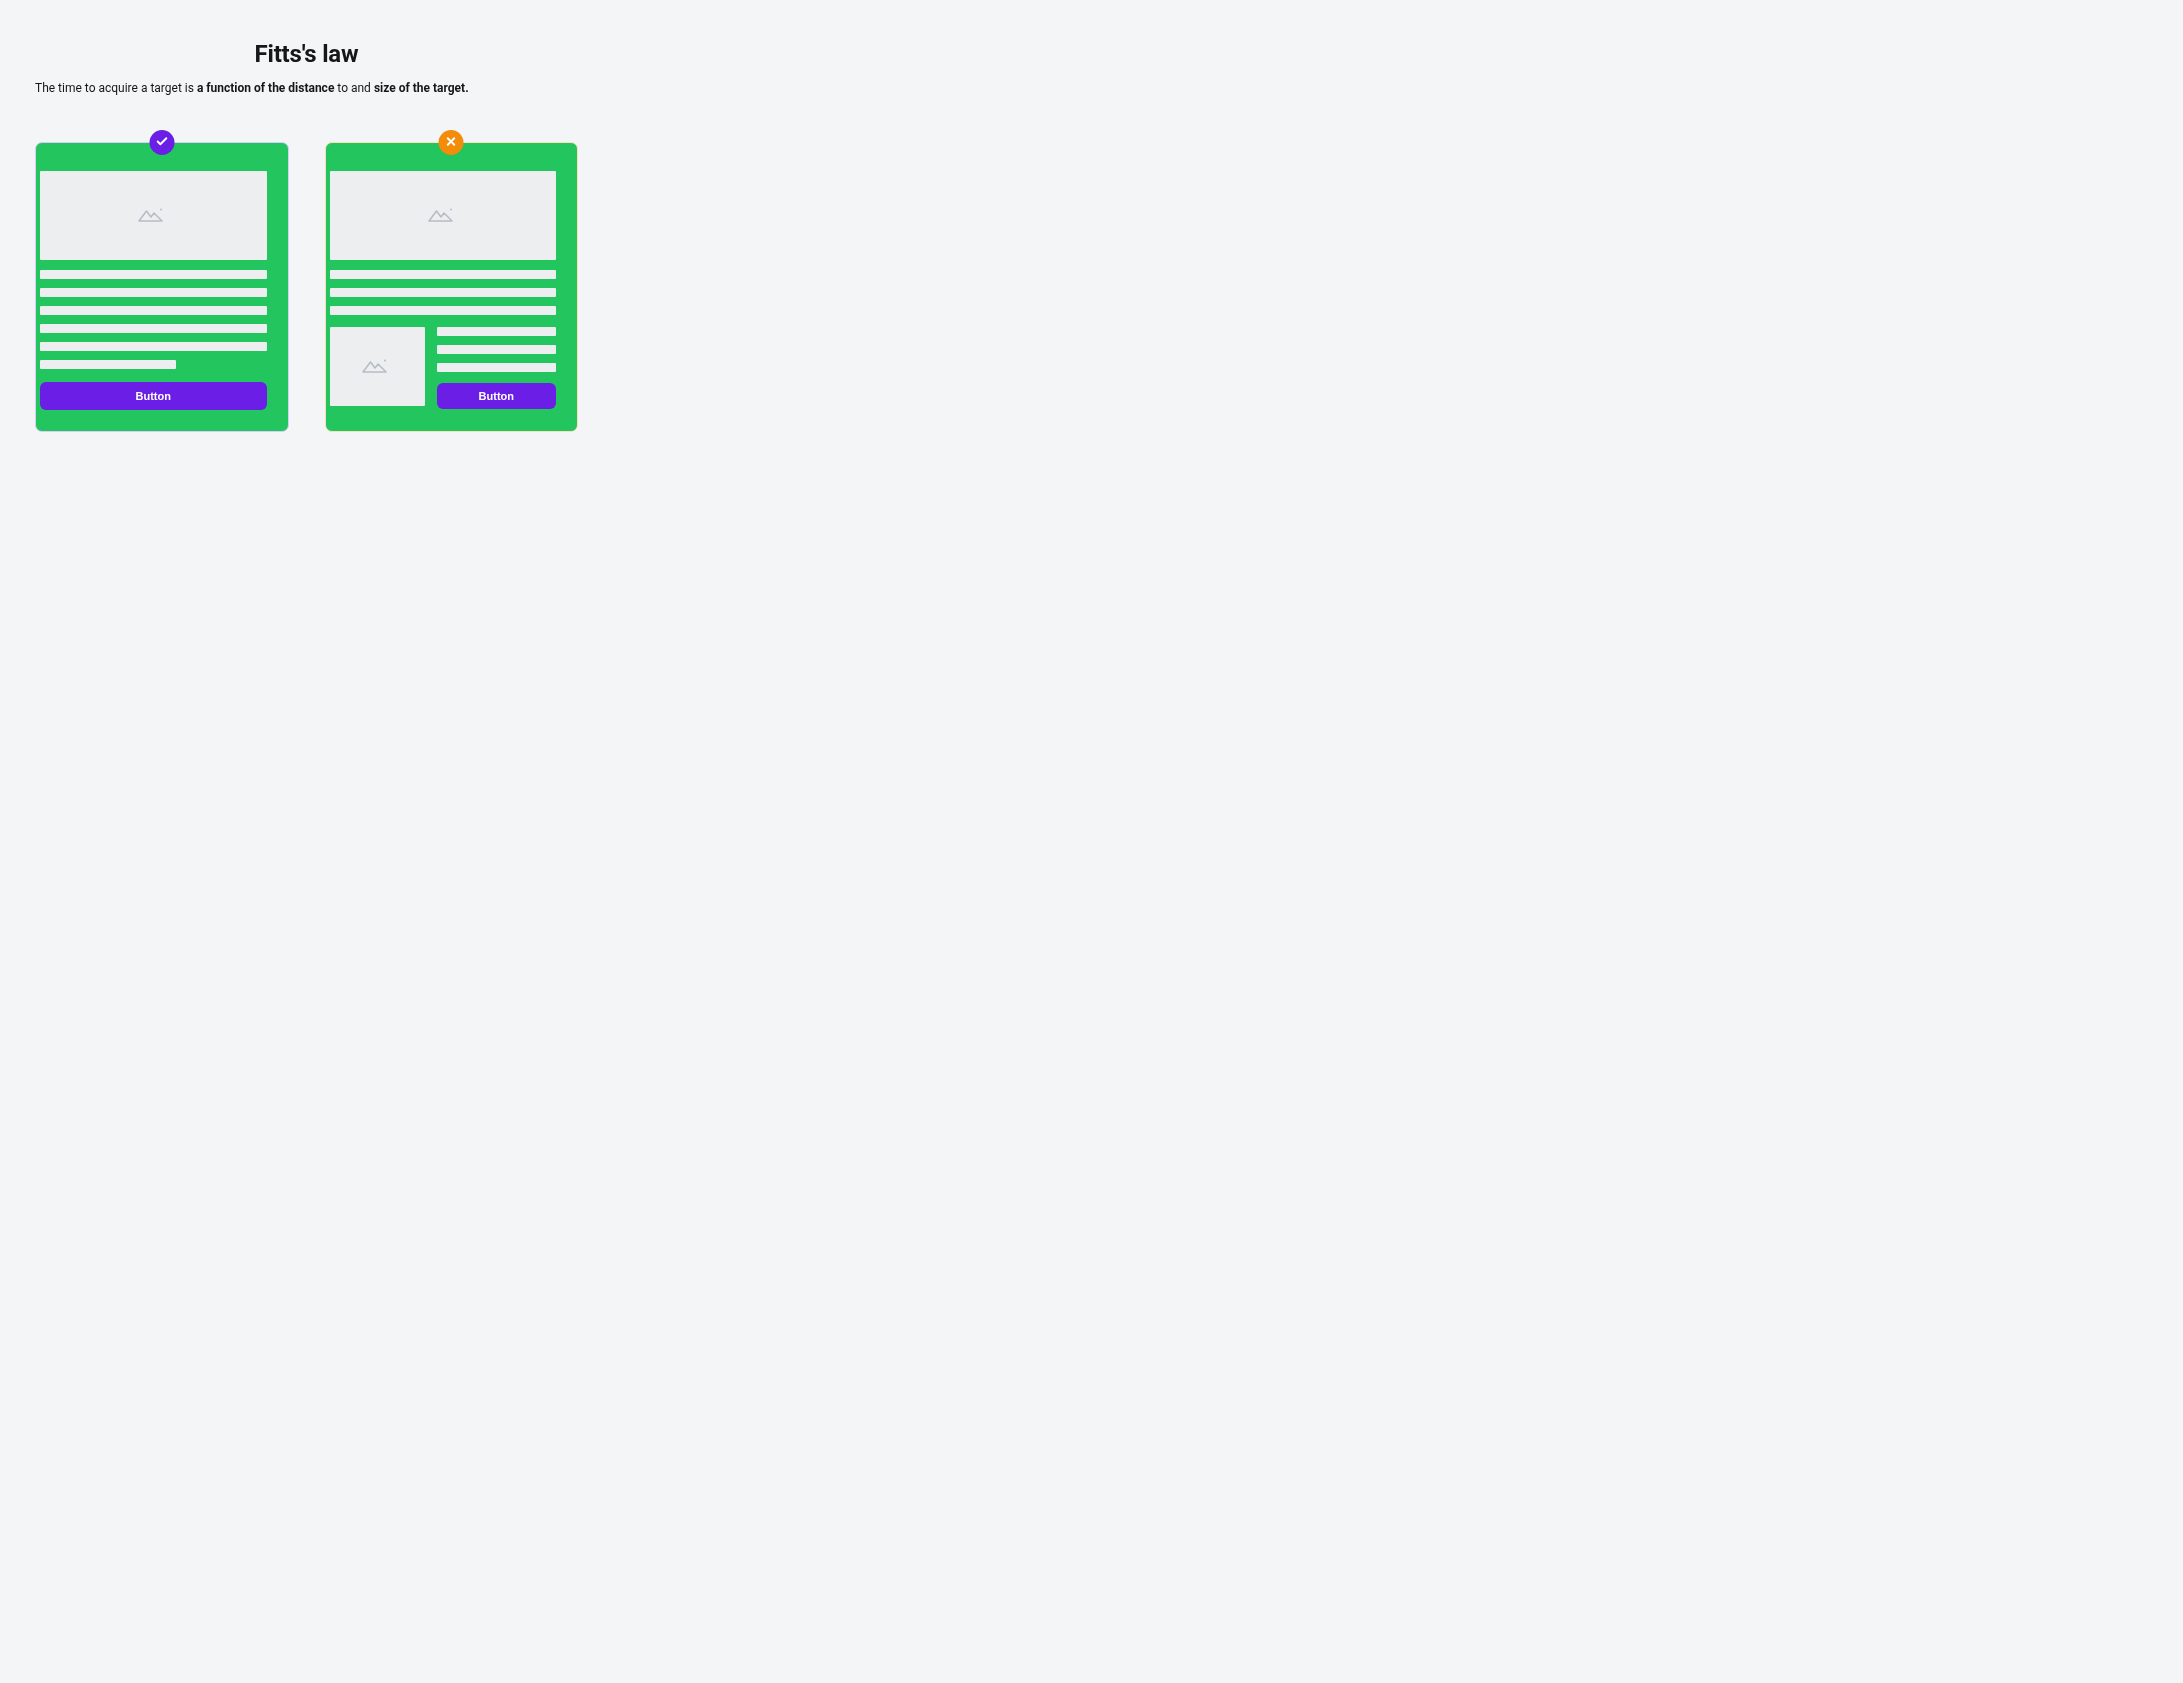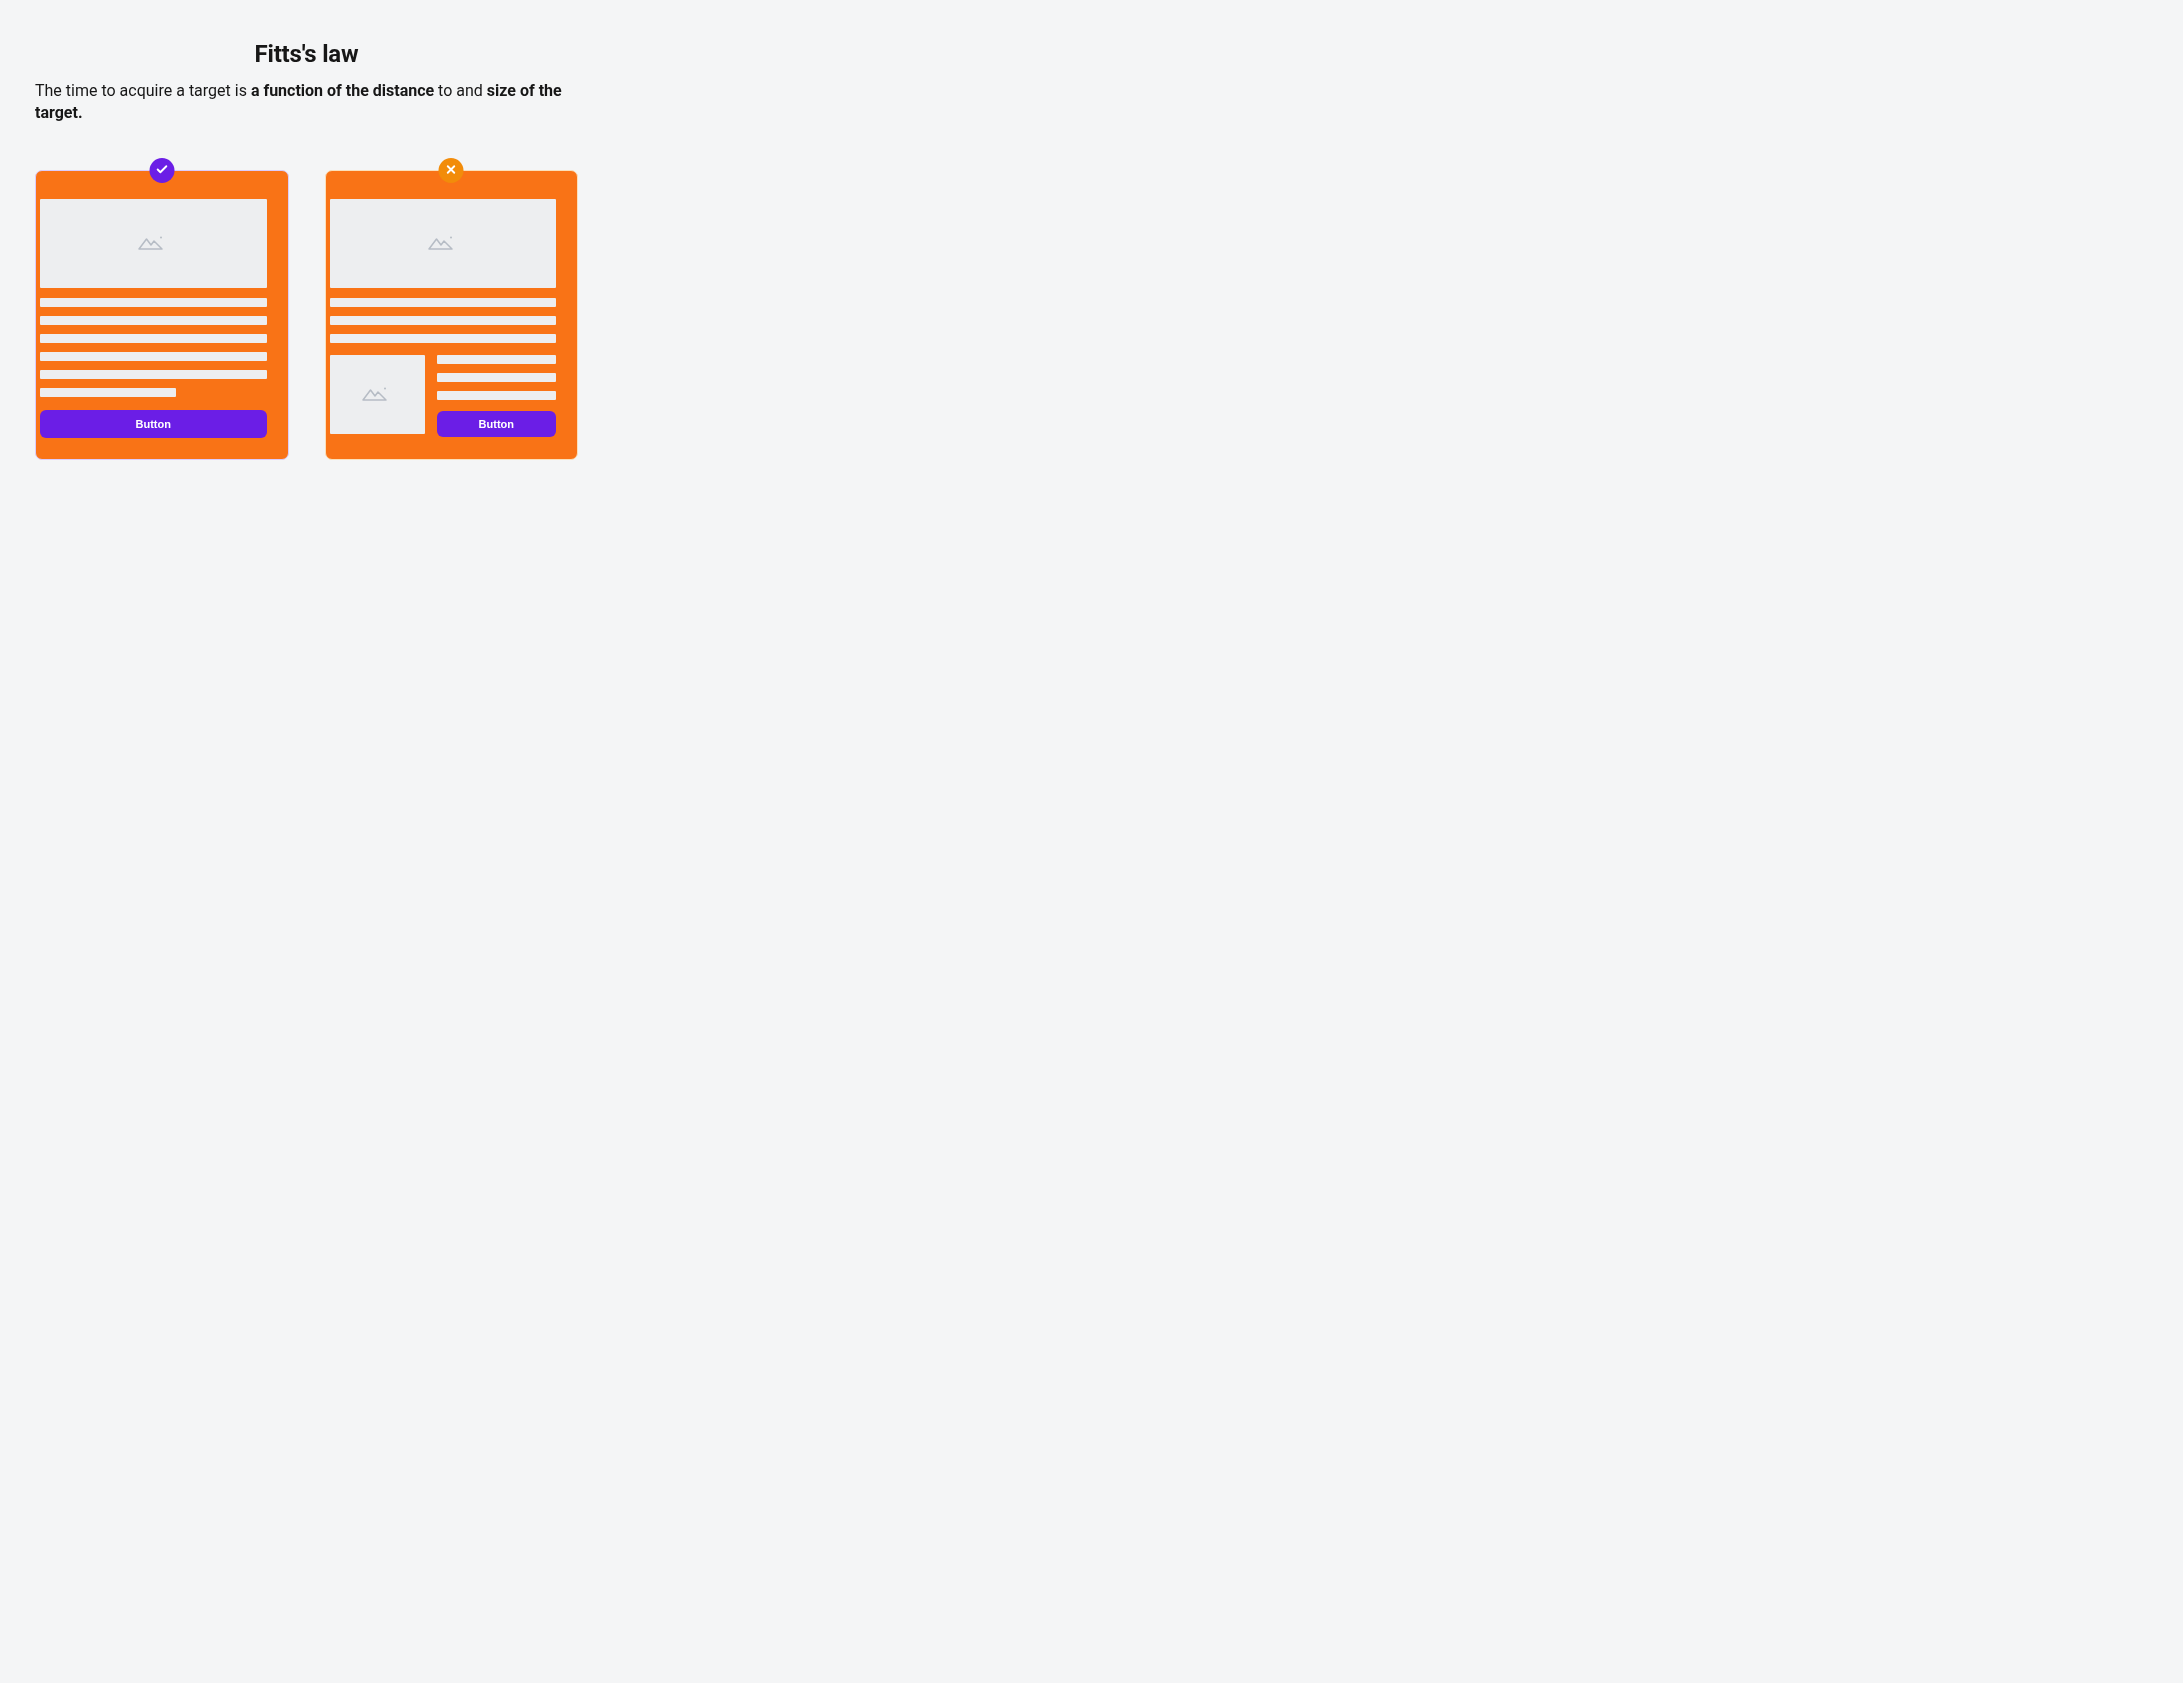--- a/index.html
+++ b/index.html
@@ -11,36 +11,36 @@
     }
     .title {
       font-size: 24px;
       font-weight: 700;
       color: #171717;
       margin-bottom: 12px;
       letter-spacing: -0.2px;
       text-align: center;
     }
     .subtitle {
-      font-size: 16px;
+      font-size: 12px;
       font-weight: 400;
       color: #171717;
       margin-bottom: 45px;
       line-height: 1.4;
     }
     .subtitle .bold {
       font-weight: 700;
     }
     .examples {
       display: flex;
       gap: 36px;
     }
     .card {
       position: relative;
-      background: #f97316;
+      background: #22c55e;
       border-radius: 7px;
       padding: 28px 21px 21px 4px;
       flex: 1;
       border: 1px solid;
     }
     .card.good { border-color: #dcccfb; }
     .card.bad  { border-color: #fbe0bb; }
     .badge {
       position: absolute;
       top: -12.4px;

